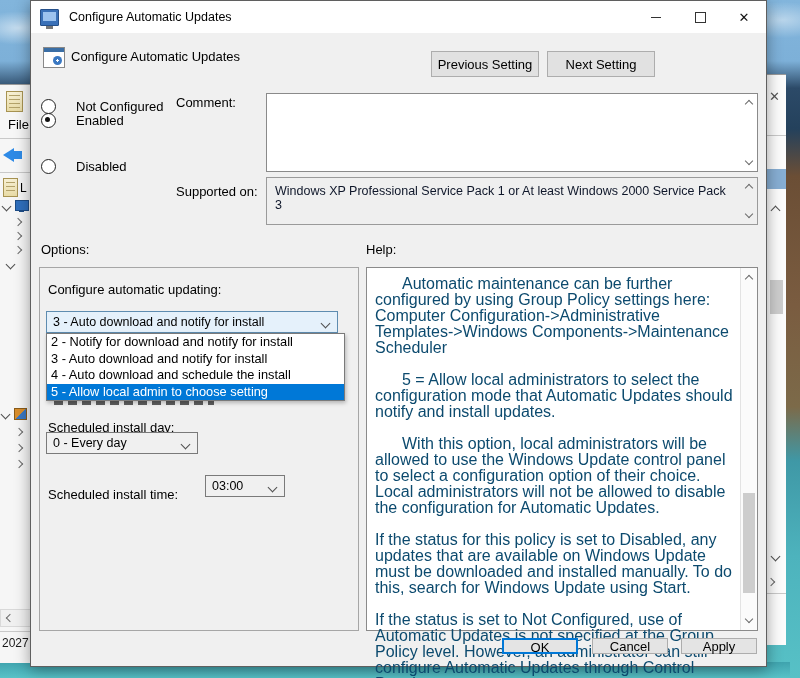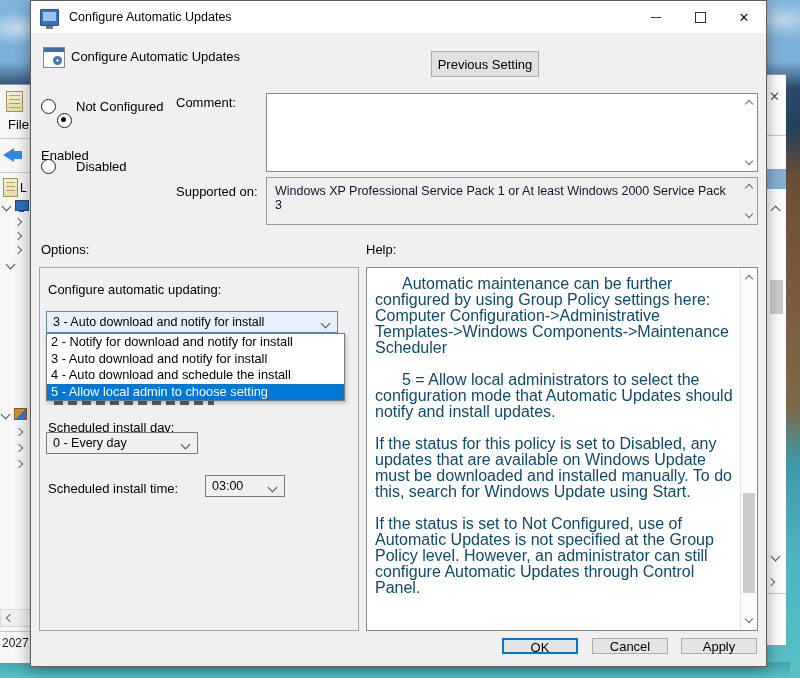--- a/index.html
+++ b/index.html
@@ -190,26 +190,27 @@
         </div>
       <div class="tb-btn">
           <span class="close-glyph">✕</span>
         </div>
     </div>
   </div>
 
   <div class="abs setting-icon"></div>
   <span class="abs setting-name">Configure Automatic Updates</span>
   <button class="win-btn btn-prev">Previous Setting</button>
+  <button class="win-btn btn-next">Next Setting</button>
 
   <div class="abs radio-row" style="left:10px; top:98px;">
     <span class="radio"></span>
     <span class="radio-label">Not Configured</span>
   </div>
-  <div class="abs radio-row" style="left:10px; top:112px;flex-direction:column;">
+  <div class="abs radio-row" style="left:10px; top:112px;">
     <span class="radio checked"></span>
     <span class="radio-label">Enabled</span>
   </div>
   <div class="abs radio-row" style="left:10px; top:158px;">
     <span class="radio"></span>
     <span class="radio-label">Disabled</span>
   </div>
 
   <span class="abs field-label" style="left:145px; top:94px;">Comment:</span>
   <div class="abs comment-box">
@@ -242,32 +243,33 @@
     </div>
 
     <div class="abs obscured"></div>
 
     <span class="abs field-label" style="left:8px; top:152px;">Scheduled install day:</span>
     <div class="combo" style="left:6px; top:164px; width:152px;">
       <span>0 - Every day</span>
       <span class="chev down"></span>
     </div>
 
-    <span class="abs field-label" style="left:8px; top:213px;">Scheduled install time:</span>
+    <span class="abs field-label" style="left:8px; top:219px;">Scheduled install time:</span>
     <div class="combo" style="left:165px; top:207px; width:80px;">
       <span>03:00</span>
       <span class="chev down"></span>
     </div>
   </div>
 
   <span class="abs field-label" style="left:335px; top:241px;">Help:</span>
   <div class="abs help-box">
     <div class="help-text">
       <p class="indent">Automatic maintenance can be further configured by using Group Policy settings here: Computer Configuration-&gt;Administrative Templates-&gt;Windows Components-&gt;Maintenance Scheduler</p>
       <p class="indent">5 = Allow local administrators to select the configuration mode that Automatic Updates should notify and install updates.</p>
+      <p class="indent">With this option, local administrators will be allowed to use the Windows Update control panel to select a configuration option of their choice. Local administrators will not be allowed to disable the configuration for Automatic Updates.</p>
       <p>If the status for this policy is set to Disabled, any updates that are available on Windows Update must be downloaded and installed manually. To do this, search for Windows Update using Start.</p>
       <p>If the status is set to Not Configured, use of Automatic Updates is not specified at the Group Policy level. However, an administrator can still configure Automatic Updates through Control Panel.</p>
     </div>
     <div class="vscroll">
       <span class="chev small up" style="top:8px;"></span>
       <div class="vthumb" style="top:225px; height:100px;"></div>
       <span class="chev small down" style="bottom:8px;"></span>
     </div>
   </div>
 

